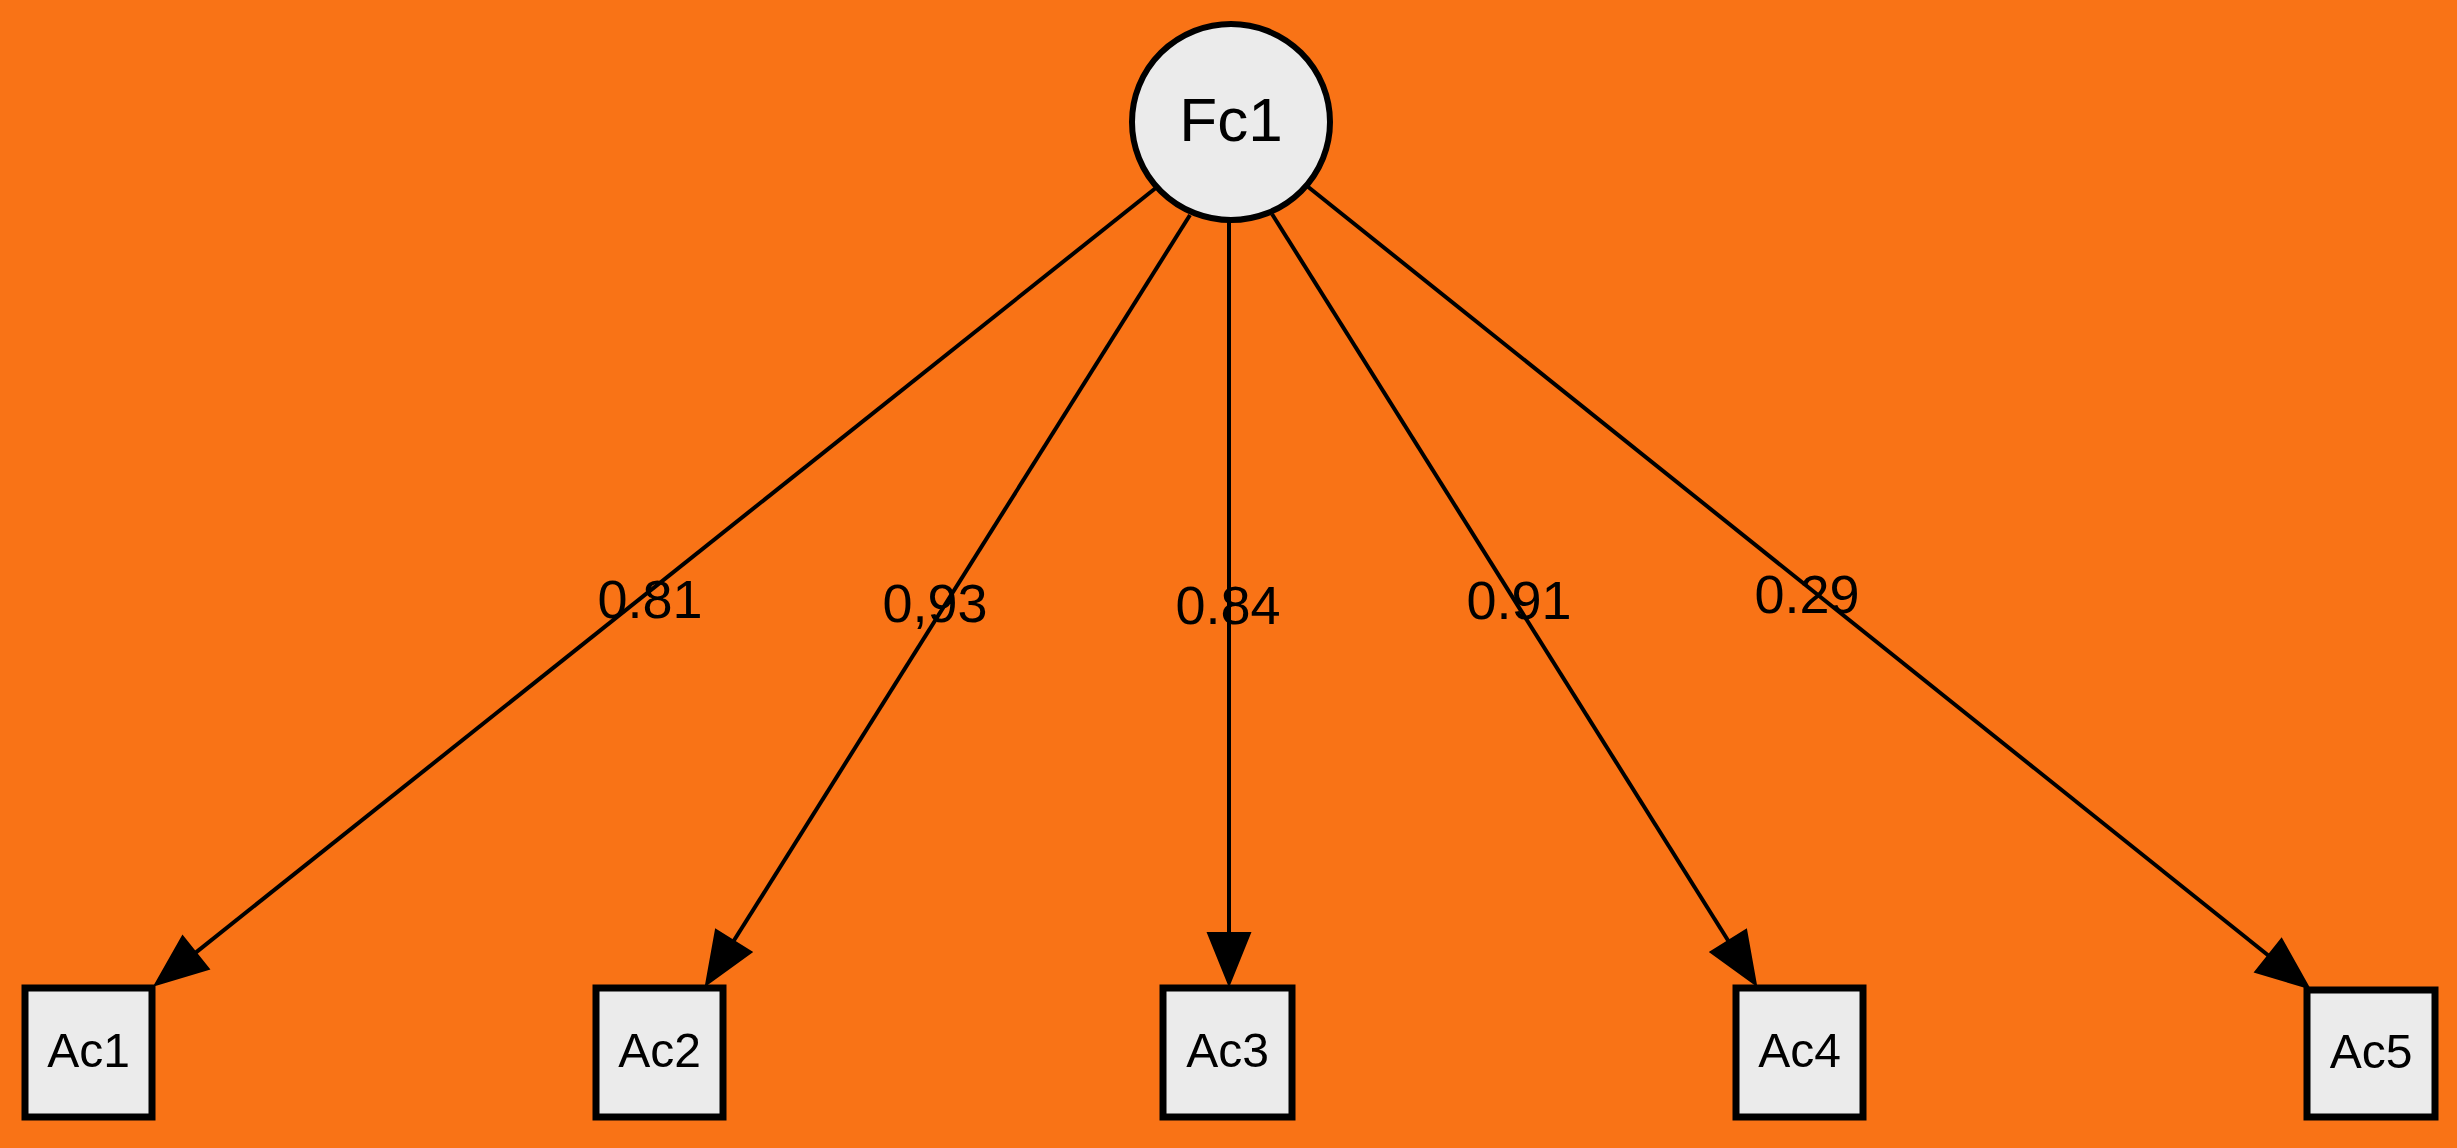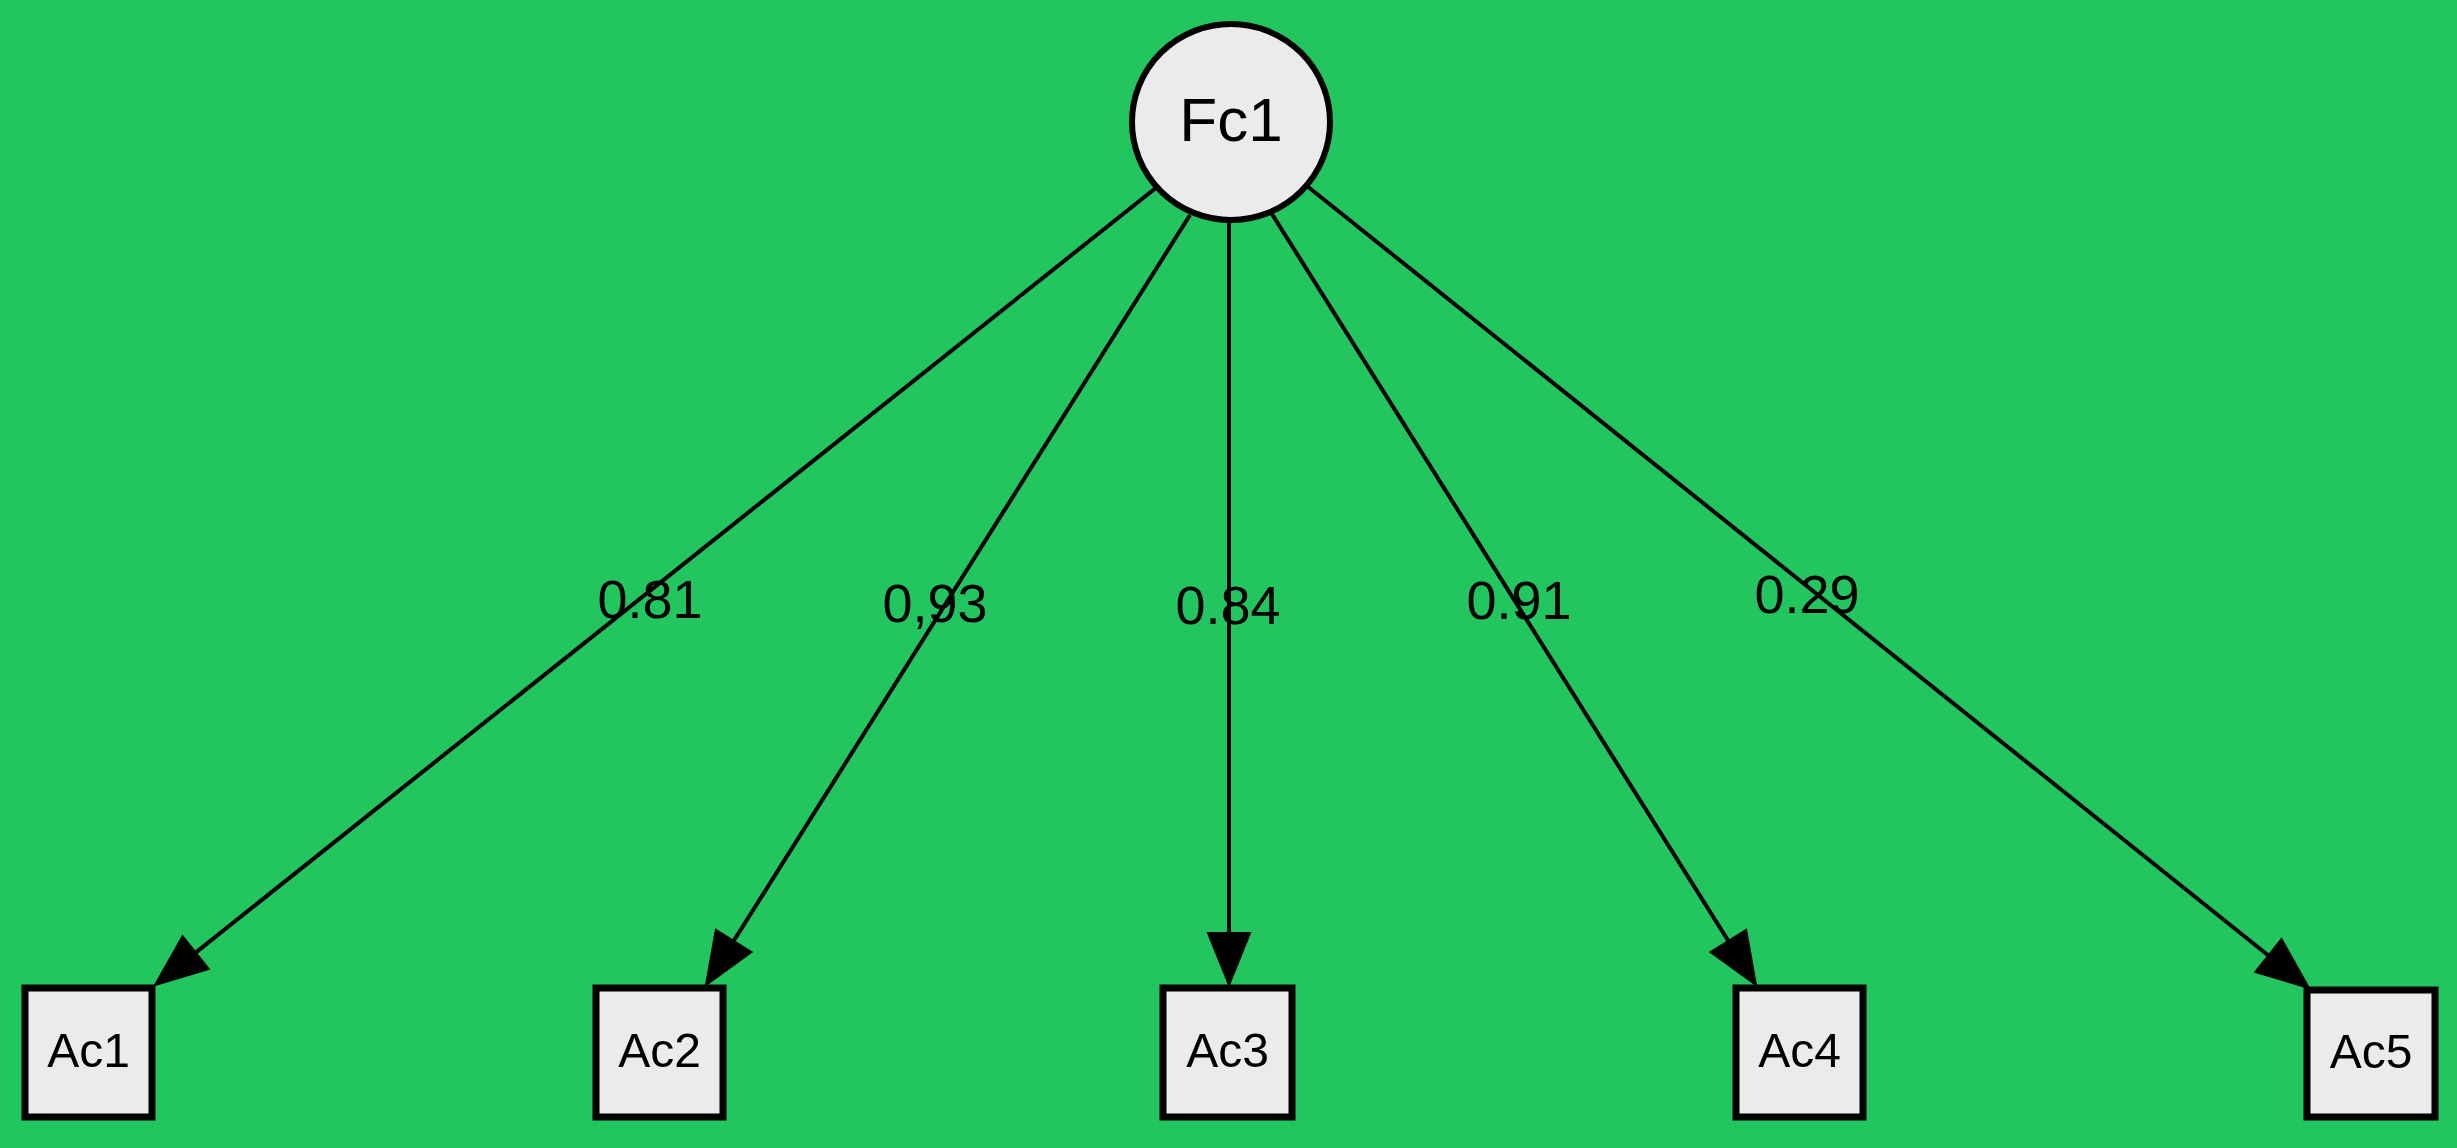--- a/index.html
+++ b/index.html
@@ -11,21 +11,21 @@
   body {
     width: 2457px;
     height: 1148px;
     overflow: hidden;
     font-family: "Liberation Sans", sans-serif;
   }
   #diagram-root {
     position: relative;
     width: 2457px;
     height: 1148px;
-    background: #22c55e;
+    background: #f97316;
   }
   svg#sem-canvas {
     position: absolute;
     top: 0;
     left: 0;
     width: 2457px;
     height: 1148px;
     display: block;
   }
   .node-shape {

